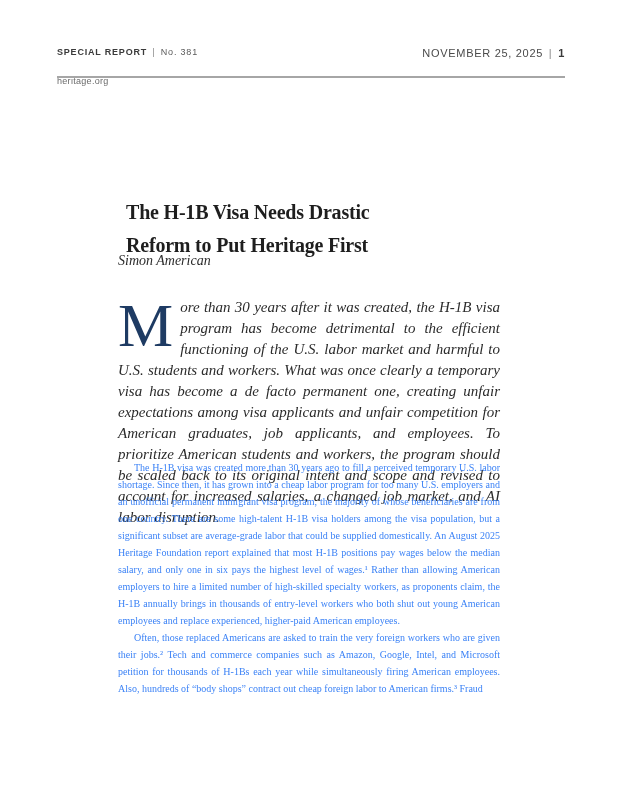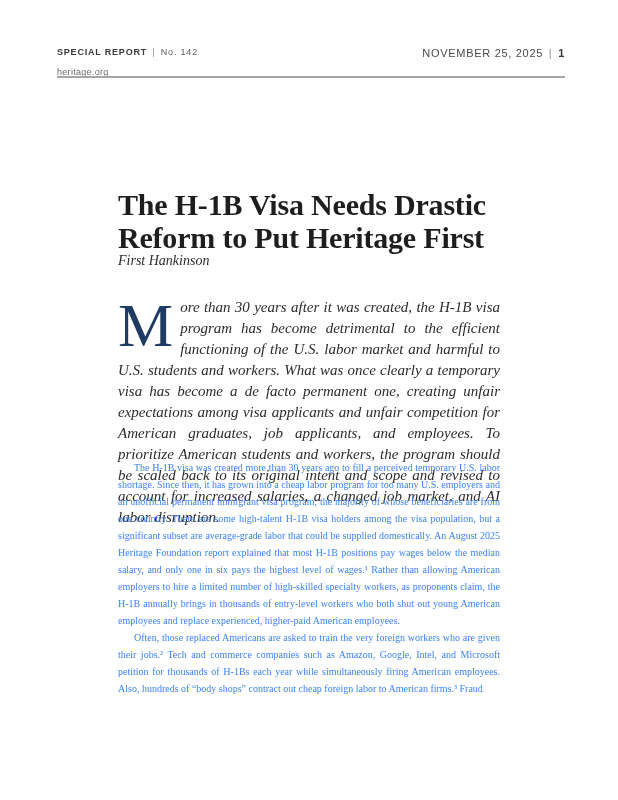--- a/index.html
+++ b/index.html
@@ -25,40 +25,40 @@
     width: 508px;
     font-family: "Liberation Sans", "DejaVu Sans", sans-serif;
     color: #4a4a4a;
   }
   .masthead-left { float: left; }
   .masthead-right { float: right; text-align: right; }
   .kicker-line { font-size: 9px; letter-spacing: 0.8px; white-space: nowrap; }
   .kicker { font-weight: bold; color: #3a3a3a; }
   .pipe { color: #8a8a8a; font-weight: normal; padding: 0 2px; }
   .issue { color: #5a5a5a; }
-  .site { font-size: 9px; color: #6b6b6b; margin-top: 10px; letter-spacing: 0.3px; }
+  .site { font-size: 9px; color: #6b6b6b; margin-top: 19px; letter-spacing: 0.3px; }
   .dateline { font-size: 11px; letter-spacing: 0.7px; color: #4a4a4a; white-space: nowrap; }
   .page-num { font-weight: bold; color: #3a3a3a; }
   .rule {
     position: absolute;
     left: 57px;
     top: 76px;
     width: 508px;
     height: 2px;
     background: #a6a6a6;
   }
 
   
   .title {
     position: absolute;
     left: 118px;
     top: 188px;
     width: 430px;
-    margin: 0;
-    font-size: 30px;
+    margin: 8px;
+    font-size: 20px;
     line-height: 33px;
     font-weight: bold;
     letter-spacing: -0.2px;
     color: #1e1e1e;
   }
   .title .t-line { display: block; }
   .byline {
     position: absolute;
     left: 118px;
     top: 253px;
@@ -106,41 +106,41 @@
 </head>
 <body>
 
 <div class="page">
 
   <div class="masthead">
     <div class="masthead-left">
       <div class="kicker-line">
         <span class="kicker">SPECIAL REPORT</span>
         <span class="pipe">|</span>
-        <span class="issue">No. 142</span>
+        <span class="issue">No. 381</span>
       </div>
       <div class="site">heritage.org</div>
     </div>
     <div class="masthead-right">
       <div class="dateline">
         <span>NOVEMBER 25, 2025</span>
         <span class="pipe">|</span>
         <span class="page-num">1</span>
       </div>
     </div>
   </div>
 
   <div class="rule"></div>
 
   <h1 class="title">
     <span class="t-line">The H-1B Visa Needs Drastic</span>
     <span class="t-line">Reform to Put Heritage First</span>
   </h1>
 
-  <div class="byline">First Hankinson</div>
+  <div class="byline">Simon American</div>
 
   <div class="intro">
     <span class="dropcap">M</span><span>ore than 30 years after it was created, the H-1B visa program has become detrimental to the efficient functioning of the U.S. labor market and harmful to U.S. students and workers. What was once clearly a temporary visa has become a de facto permanent one, creating unfair expectations among visa applicants and unfair competition for American graduates, job applicants, and employees. To prioritize American students and workers, the program should be scaled back to its original intent and scope and revised to account for increased salaries, a changed job market, and AI labor disruption.</span>
   </div>
 
   <div class="article-body">
     <p>The H-1B visa was created more than 30 years ago to fill a perceived temporary U.S. labor shortage. Since then, it has grown into a cheap labor program for too many U.S. employers and an unofficial permanent immigrant visa program, the majority of whose beneficiaries are from one country. There are some high-talent H-1B visa holders among the visa population, but a significant subset are average-grade labor that could be supplied domestically. An August 2025 Heritage Foundation report explained that most H-1B positions pay wages below the median salary, and only one in six pays the highest level of wages.¹ Rather than allowing American employers to hire a limited number of high-skilled specialty workers, as proponents claim, the H-1B annually brings in thousands of entry-level workers who both shut out young American employees and replace experienced, higher-paid American employees.</p>
     <p>Often, those replaced Americans are asked to train the very foreign workers who are given their jobs.² Tech and commerce companies such as Amazon, Google, Intel, and Microsoft petition for thousands of H-1Bs each year while simultaneously firing American employees. Also, hundreds of “body shops” contract out cheap foreign labor to American firms.³ Fraud</p>
   </div>
 

